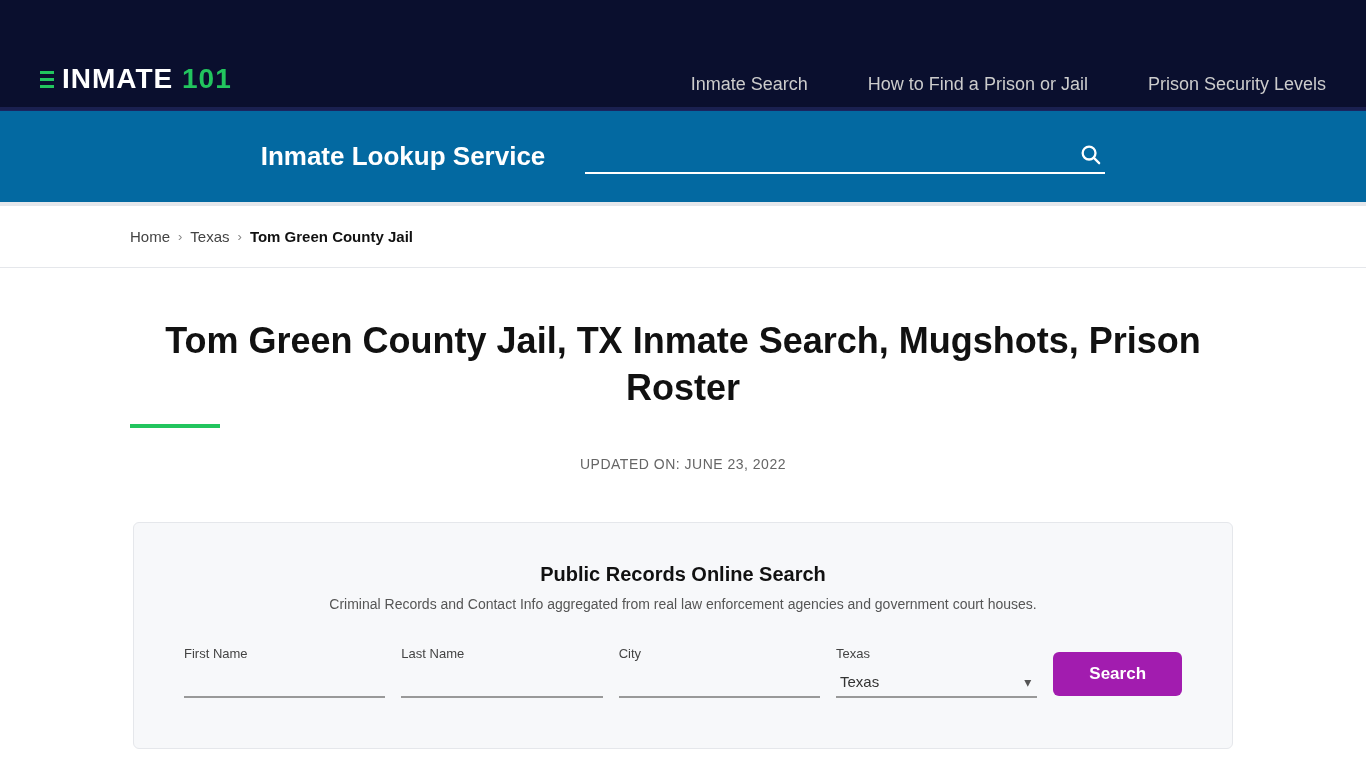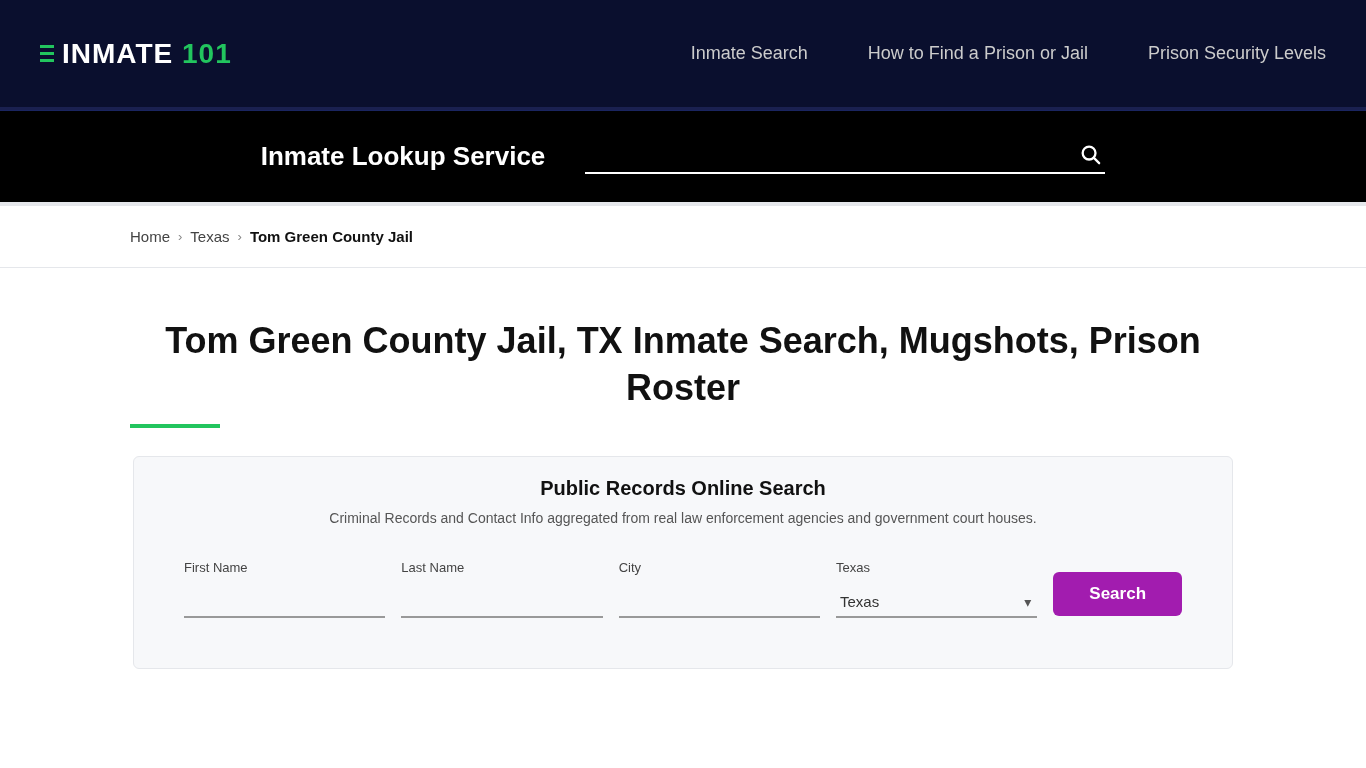--- a/index.html
+++ b/index.html
@@ -2,22 +2,22 @@
 <html><head>
   <meta charset="utf-8">
   <style>
     * { margin: 0; padding: 0; box-sizing: border-box; }
     body { font-family: 'Georgia', serif; background: #fff; color: #111; }
 
     
     .top-nav {
       background: #0a0f2e;
       display: flex;
-      align-items: center;
-      padding: 4px 40px;
+      align-items: flex-end;
+      padding: 12px 40px;
       height: 110px;
       border-bottom: 3px solid #1a2050;
     }
     .logo-wrap {
       display: flex;
       align-items: center;
       gap: 8px;
       margin-right: auto;
       text-decoration: none;
     }
@@ -48,21 +48,21 @@
     .nav-links a {
       color: #ccc;
       text-decoration: none;
       font-size: 18px;
       font-family: Arial, sans-serif;
       font-weight: 400;
     }
 
     
     .search-section {
-      background: #000000;
+      background: #0369a1;
       display: flex;
       align-items: center;
       justify-content: center;
       padding: 28px 52px;
       gap: 40px;
       border-top: 1px solid #1a2560;
     }
     .search-label {
       font-size: 26px;
       font-weight: 700;
@@ -154,21 +154,21 @@
       letter-spacing: 0.5px;
       text-align: center;
       margin-bottom: 50px;
     }
 
     
     .records-box {
       background: #f7f8fa;
       border: 1px solid #e5e7eb;
       border-radius: 6px;
-      padding: 20px 50px 50px;
+      padding: 40px 50px 50px;
       max-width: 1100px;
       margin: 0 auto;
     }
     .records-title {
       font-size: 20px;
       font-weight: 700;
       font-family: Arial, sans-serif;
       text-align: center;
       margin-bottom: 10px;
       color: #111;
@@ -181,21 +181,21 @@
       margin-bottom: 34px;
     }
     .search-form {
       display: flex;
       gap: 16px;
       align-items: flex-end;
     }
     .form-field {
       display: flex;
       flex-direction: column;
-      gap: 12px;
+      gap: 6px;
       flex: 1;
     }
     .form-field label {
       font-size: 13px;
       color: #444;
       font-family: Arial, sans-serif;
     }
     .form-field input,
     .form-field select {
       border: none;
@@ -285,20 +285,21 @@
   <a href="#">Home</a>
   <span class="breadcrumb-chevron">›</span>
   <a href="#">Texas</a>
   <span class="breadcrumb-chevron">›</span>
   <span class="breadcrumb-current">Tom Green County Jail</span>
 </div>
 
 <div class="main-content">
   <h1 class="page-title">Tom Green County Jail, TX Inmate Search, Mugshots, Prison Roster</h1>
   <div class="title-underline"></div>
+  <p class="updated-text">UPDATED ON: JUNE 23, 2022</p>
 
   <div class="records-box">
     <div class="records-title">Public Records Online Search</div>
     <div class="records-subtitle">Criminal Records and Contact Info aggregated from real law enforcement agencies and government court houses.</div>
     <div class="search-form">
       <div class="form-field">
         <label>First Name</label>
         <input type="text" style="">
       </div>
       <div class="form-field">

